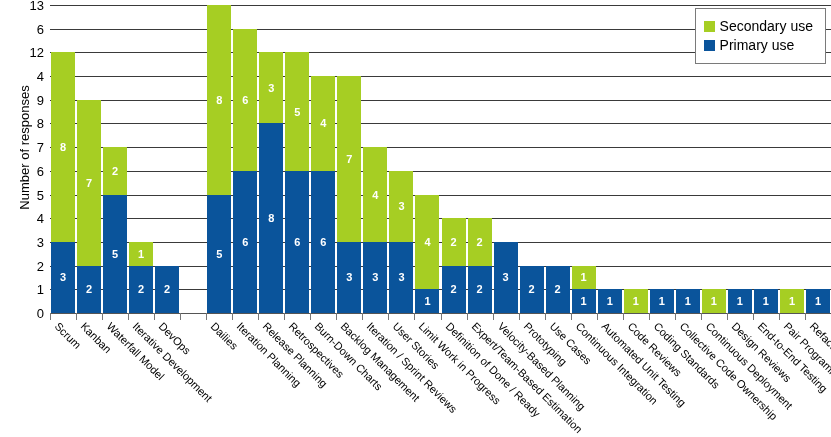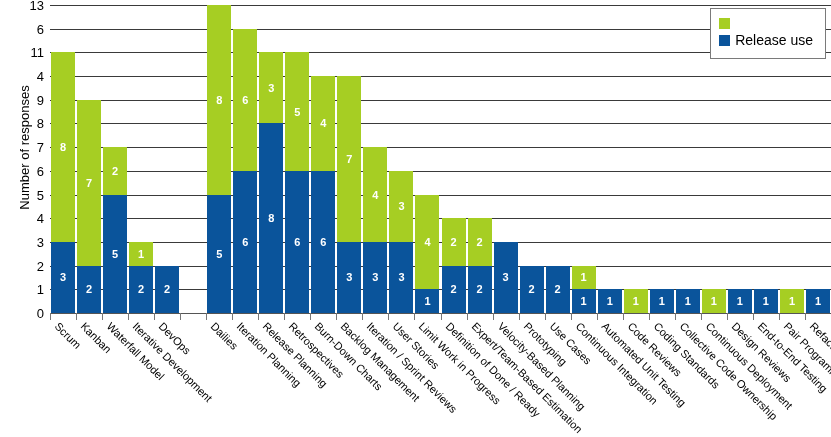--- a/index.html
+++ b/index.html
@@ -196,21 +196,21 @@
       <div class="yl" style="top: 284.308px;">1</div>
       <div class="yl" style="top: 260.615px;">2</div>
       <div class="yl" style="top: 236.923px;">3</div>
       <div class="yl" style="top: 213.231px;">4</div>
       <div class="yl" style="top: 189.538px;">5</div>
       <div class="yl" style="top: 165.846px;">6</div>
       <div class="yl" style="top: 142.154px;">7</div>
       <div class="yl" style="top: 118.462px;">8</div>
       <div class="yl" style="top: 94.7692px;">9</div>
       <div class="yl" style="top: 71.0769px;">4</div>
-      <div class="yl" style="top: 47.3846px;">11</div>
+      <div class="yl" style="top: 47.3846px;">12</div>
       <div class="yl" style="top: 23.6923px;">6</div>
       <div class="yl" style="top: 0px;">13</div>
     </div>
 
   <div id="x-axis"></div>
   <div id="xticks">
       <div class="xtick" style="left: 0px;"></div>
       <div class="xtick" style="left: 26.0333px;"></div>
       <div class="xtick" style="left: 52.0667px;"></div>
       <div class="xtick" style="left: 78.1px;"></div>
@@ -269,20 +269,21 @@
       <div class="xlab" style="left: 661.85px;">Continuous Deployment</div>
       <div class="xlab" style="left: 687.883px;">Design Reviews</div>
       <div class="xlab" style="left: 713.917px;">End-to-End Testing</div>
       <div class="xlab" style="left: 739.95px;">Pair Programming</div>
       <div class="xlab" style="left: 765.983px;">Refactoring</div>
     </div>
 
   <div id="legend">
     <div class="legend-row">
       <span class="legend-swatch secondary"></span>
+      <span class="legend-text">Secondary use</span>
     </div>
     <div class="legend-row">
       <span class="legend-swatch primary"></span>
-      <span class="legend-text">Release use</span>
+      <span class="legend-text">Primary use</span>
     </div>
   </div>
 
 </div>
 
 </body></html>

